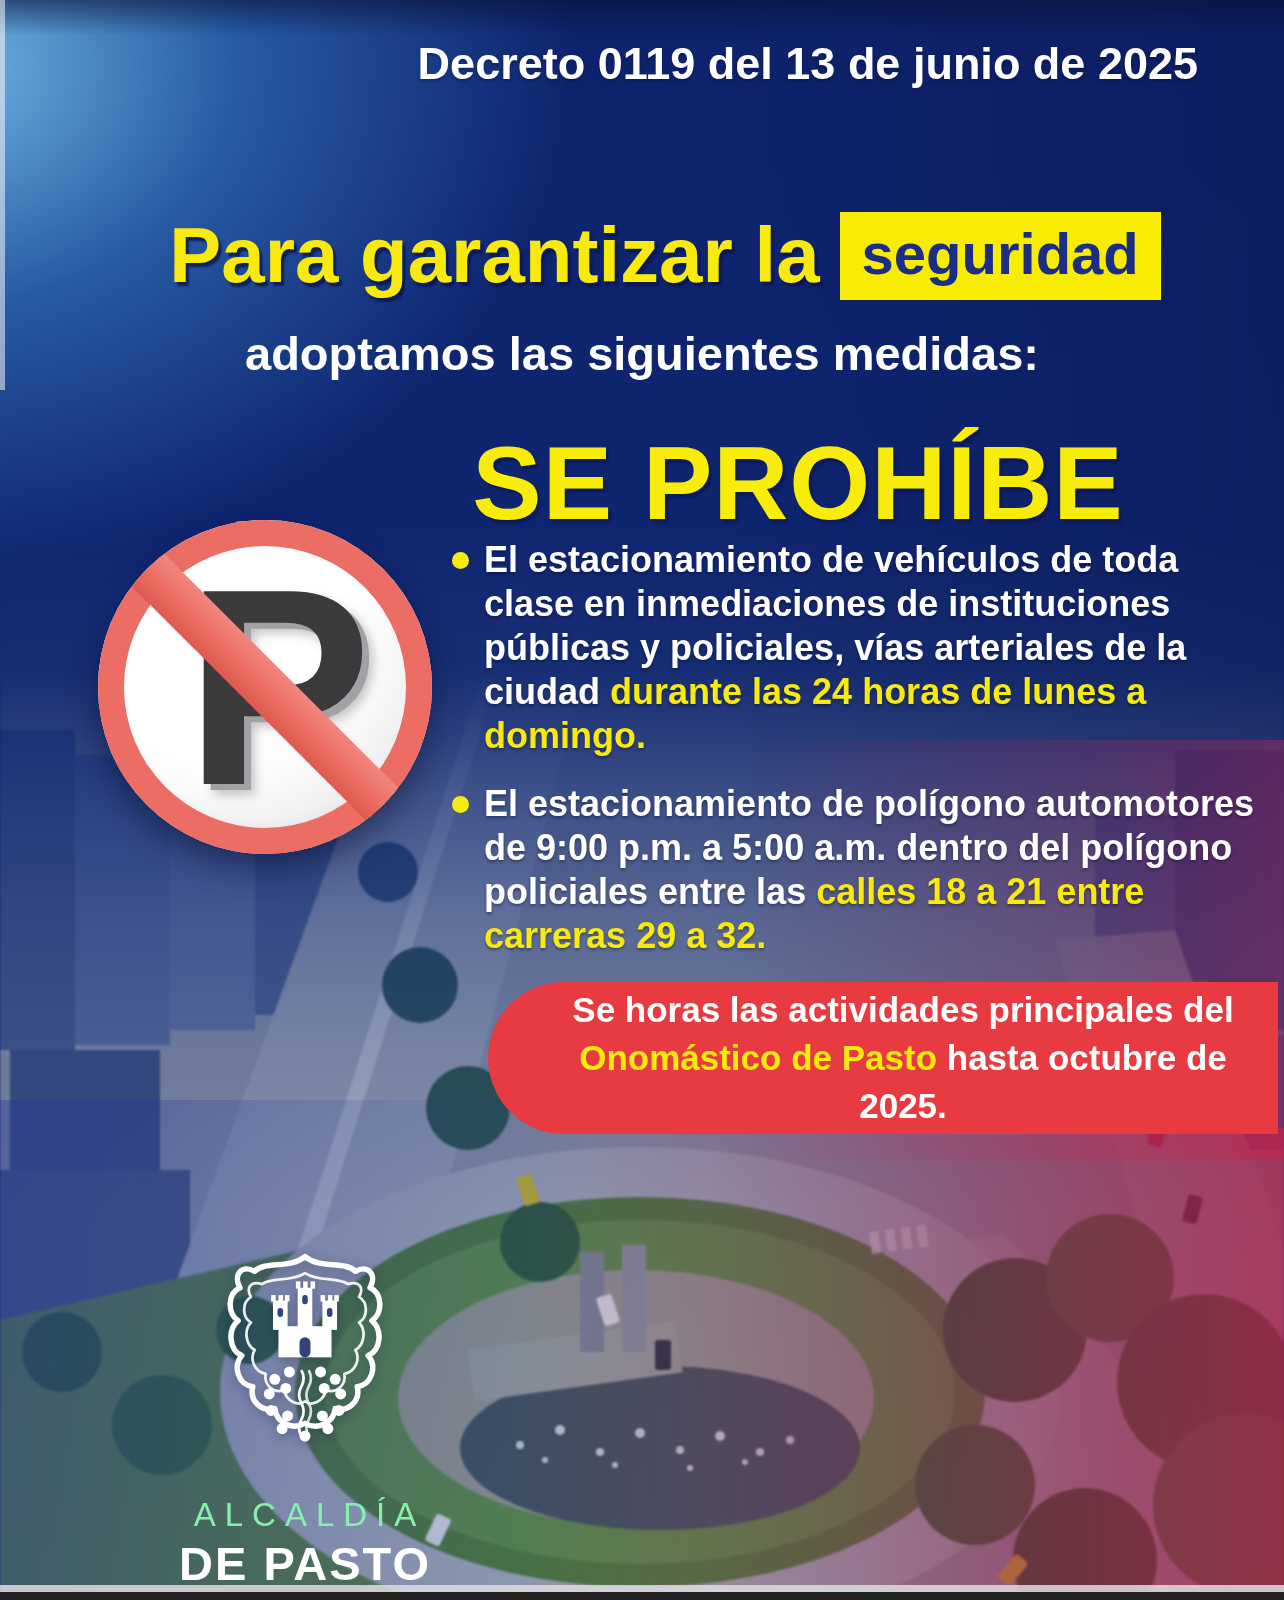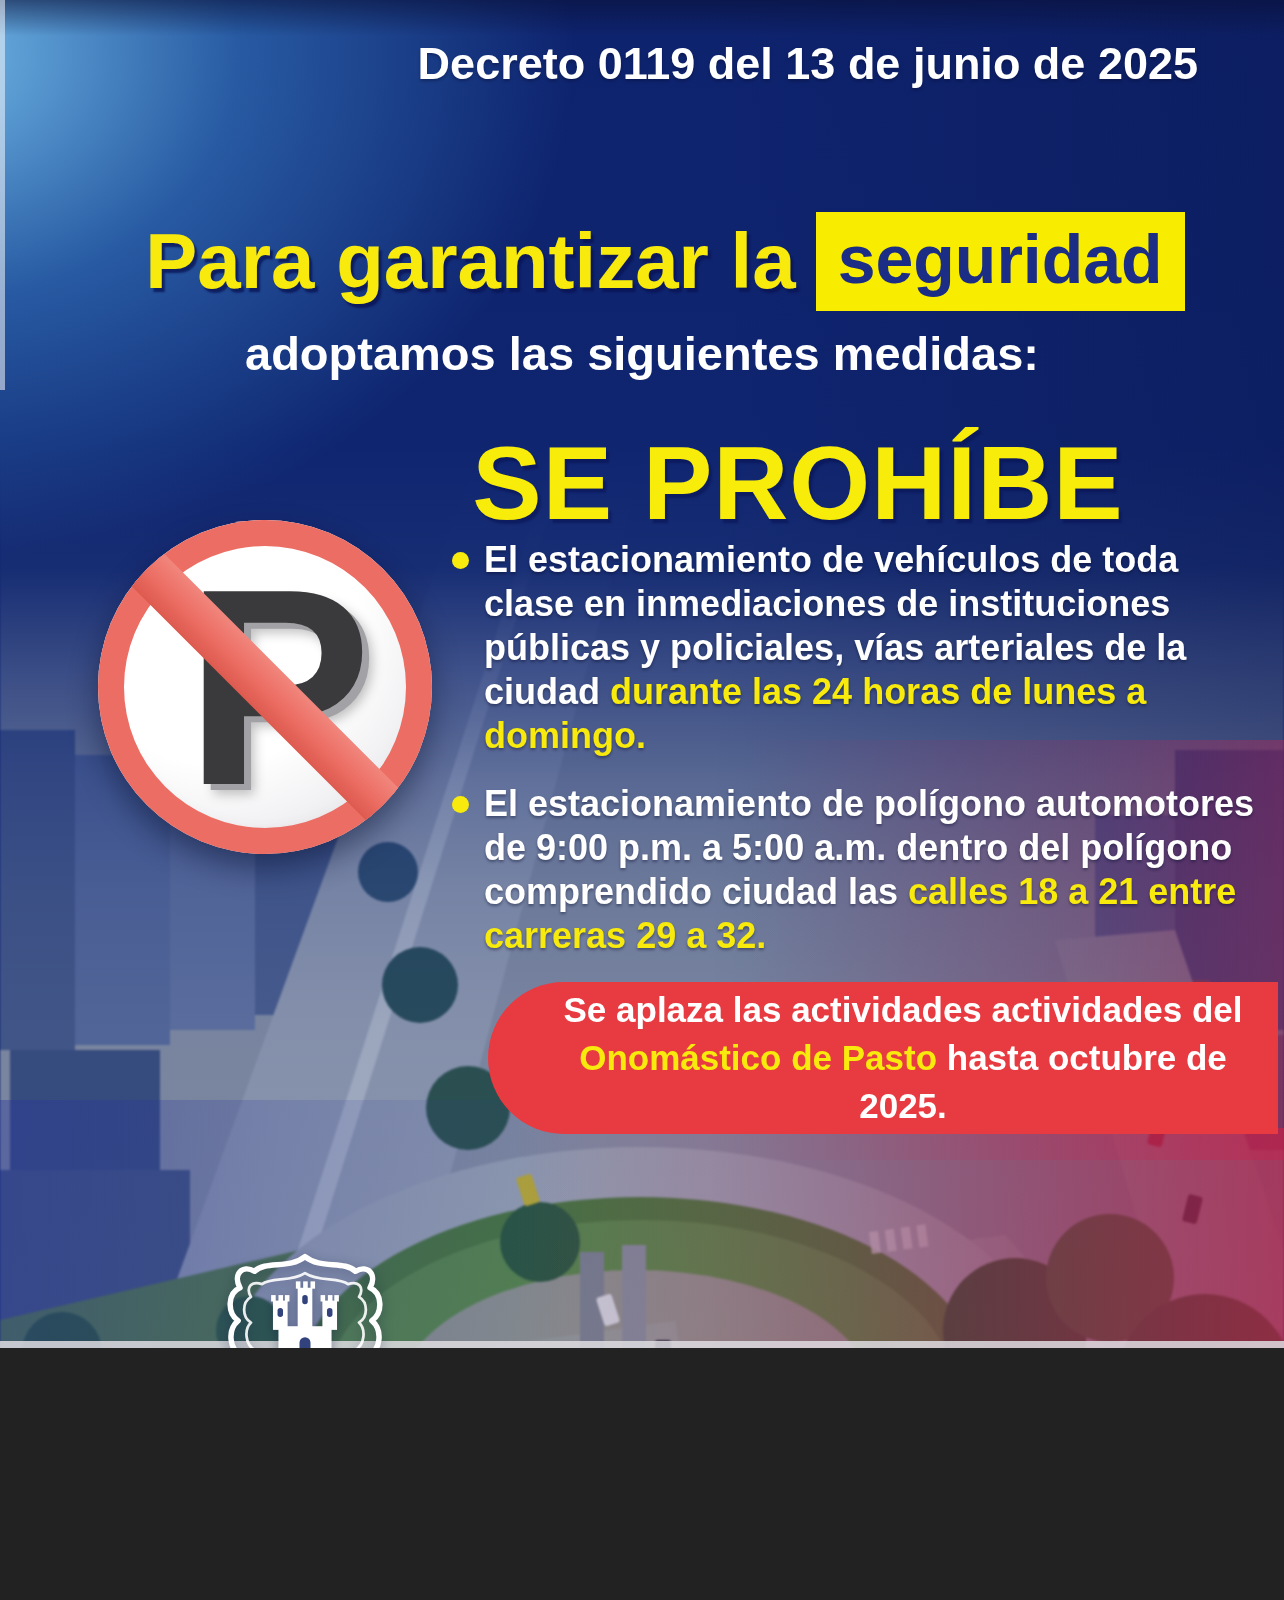--- a/index.html
+++ b/index.html
@@ -1,17 +1,17 @@
 <!DOCTYPE html>
 <html><head>
 <meta charset="utf-8">
 <style>
   html,body{margin:0;padding:0;background:#222;}
   .poster{
-    position:relative;width:1284px;height:1348px;overflow:hidden;
+    position:relative;width:1284px;height:1592px;overflow:hidden;
     background:#0f2570;
     font-family:"Liberation Sans",sans-serif;
   }
   .bg-city{position:absolute;left:0;top:0;width:1284px;height:1600px;filter:blur(1px);}
   .ov{position:absolute;pointer-events:none;}
   .ov-blue{
     left:0;top:0;right:0;bottom:0;z-index:1;
     background:
       linear-gradient(180deg, rgba(8,14,52,.55) 0px, rgba(8,14,52,0) 36px),
       radial-gradient(1050px 820px at -6% 4%, rgba(120,195,240,.95) 0%, rgba(60,135,205,.55) 30%, rgba(25,75,160,0) 62%),
@@ -40,21 +40,21 @@
   }
   .headline{
     position:absolute;top:212px;left:0;right:0;z-index:5;
     display:flex;justify-content:center;align-items:center;gap:20px;padding-left:46px;
   }
   .hl-lead{
     color:#f7ea0c;font-size:78px;font-weight:700;line-height:1.1;
     text-shadow:3px 4px 2px rgba(10,20,85,.8);
   }
   .hl-box{
-    background:#f8ec00;color:#1b2d85;font-size:68px;font-weight:700;
+    background:#f8ec00;color:#1b2d85;font-size:58px;font-weight:700;
     line-height:1.1;padding:10px 22px 14px;
   }
   .subtitle{
     position:absolute;top:326px;left:0;right:0;z-index:5;
     text-align:center;color:#ffffff;font-size:47px;font-weight:700;
   }
   .prohibe{
     position:absolute;top:424px;left:312px;right:0;z-index:5;
     text-align:center;color:#f8ec0a;font-size:104px;font-weight:700;
     letter-spacing:1px;text-shadow:3px 4px 2px rgba(10,20,85,.6);
@@ -221,26 +221,26 @@
     <div class="np-slash"></div>
   </div>
 
   <ul class="bullets">
     <li class="bullet">
       <span class="dot"></span>
       <span class="rich"><span class="seg-white">El estacionamiento de vehículos de toda</span><br><span class="seg-white">clase en inmediaciones de instituciones</span><br><span class="seg-white">públicas y policiales, vías arteriales de la</span><br><span class="seg-white">ciudad </span><span class="seg-yellow">durante las 24 horas de lunes a domingo.</span></span>
     </li>
     <li class="bullet">
       <span class="dot"></span>
-      <span class="rich"><span class="seg-white">El estacionamiento de polígono automotores</span><br><span class="seg-white">de 9:00 p.m. a 5:00 a.m. dentro del polígono</span><br><span class="seg-white">comprendido ciudad las </span><span class="seg-yellow">calles 18 a 21 entre</span><br><span class="seg-yellow">carreras 29 a 32.</span></span>
+      <span class="rich"><span class="seg-white">El estacionamiento de polígono automotores</span><br><span class="seg-white">de 9:00 p.m. a 5:00 a.m. dentro del polígono</span><br><span class="seg-white">policiales entre las </span><span class="seg-yellow">calles 18 a 21 entre</span><br><span class="seg-yellow">carreras 29 a 32.</span></span>
     </li>
   </ul>
 
   <div class="banner">
-    <div class="banner-text rich"><span class="seg-white">Se aplaza las actividades actividades del</span><br><span class="seg-yellow">Onomástico de Pasto</span><span class="seg-white"> hasta octubre de 2025.</span></div>
+    <div class="banner-text rich"><span class="seg-white">Se horas las actividades principales del</span><br><span class="seg-yellow">Onomástico de Pasto</span><span class="seg-white"> hasta octubre de 2025.</span></div>
   </div>
 
   <div class="logo">
     <svg class="crest" viewBox="0 0 190 260" xmlns="http://www.w3.org/2000/svg">
       <g stroke="#ffffff" fill="none" stroke-width="6" stroke-linecap="round" stroke-linejoin="round">
         <path d="M95,16 C78,30 52,20 40,32 C26,24 16,36 24,50 C10,56 10,78 22,86 C10,96 12,118 26,124 C16,136 22,156 38,158 C34,174 48,186 62,182 C64,198 82,206 95,198 C108,206 126,198 128,182 C142,186 156,174 152,158 C168,156 174,136 164,124 C178,118 180,96 168,86 C180,78 180,56 166,50 C174,36 164,24 150,32 C138,20 112,30 95,16 Z"></path>
         <path d="M95,34 C80,44 58,38 48,46 C36,42 30,50 36,60 C26,66 26,82 36,88 C28,96 30,112 40,118 C34,128 40,142 52,144 C50,156 60,166 72,162 C75,174 88,180 95,174 C102,180 115,174 118,162 C130,166 140,156 138,144 C150,142 156,128 150,118 C160,112 162,96 154,88 C164,82 164,66 154,60 C160,50 154,42 142,46 C132,38 110,44 95,34 Z" stroke-width="3" opacity="0.9"></path>
       </g>
       <g fill="#ffffff">
         <rect x="66" y="92" width="58" height="34"></rect>

